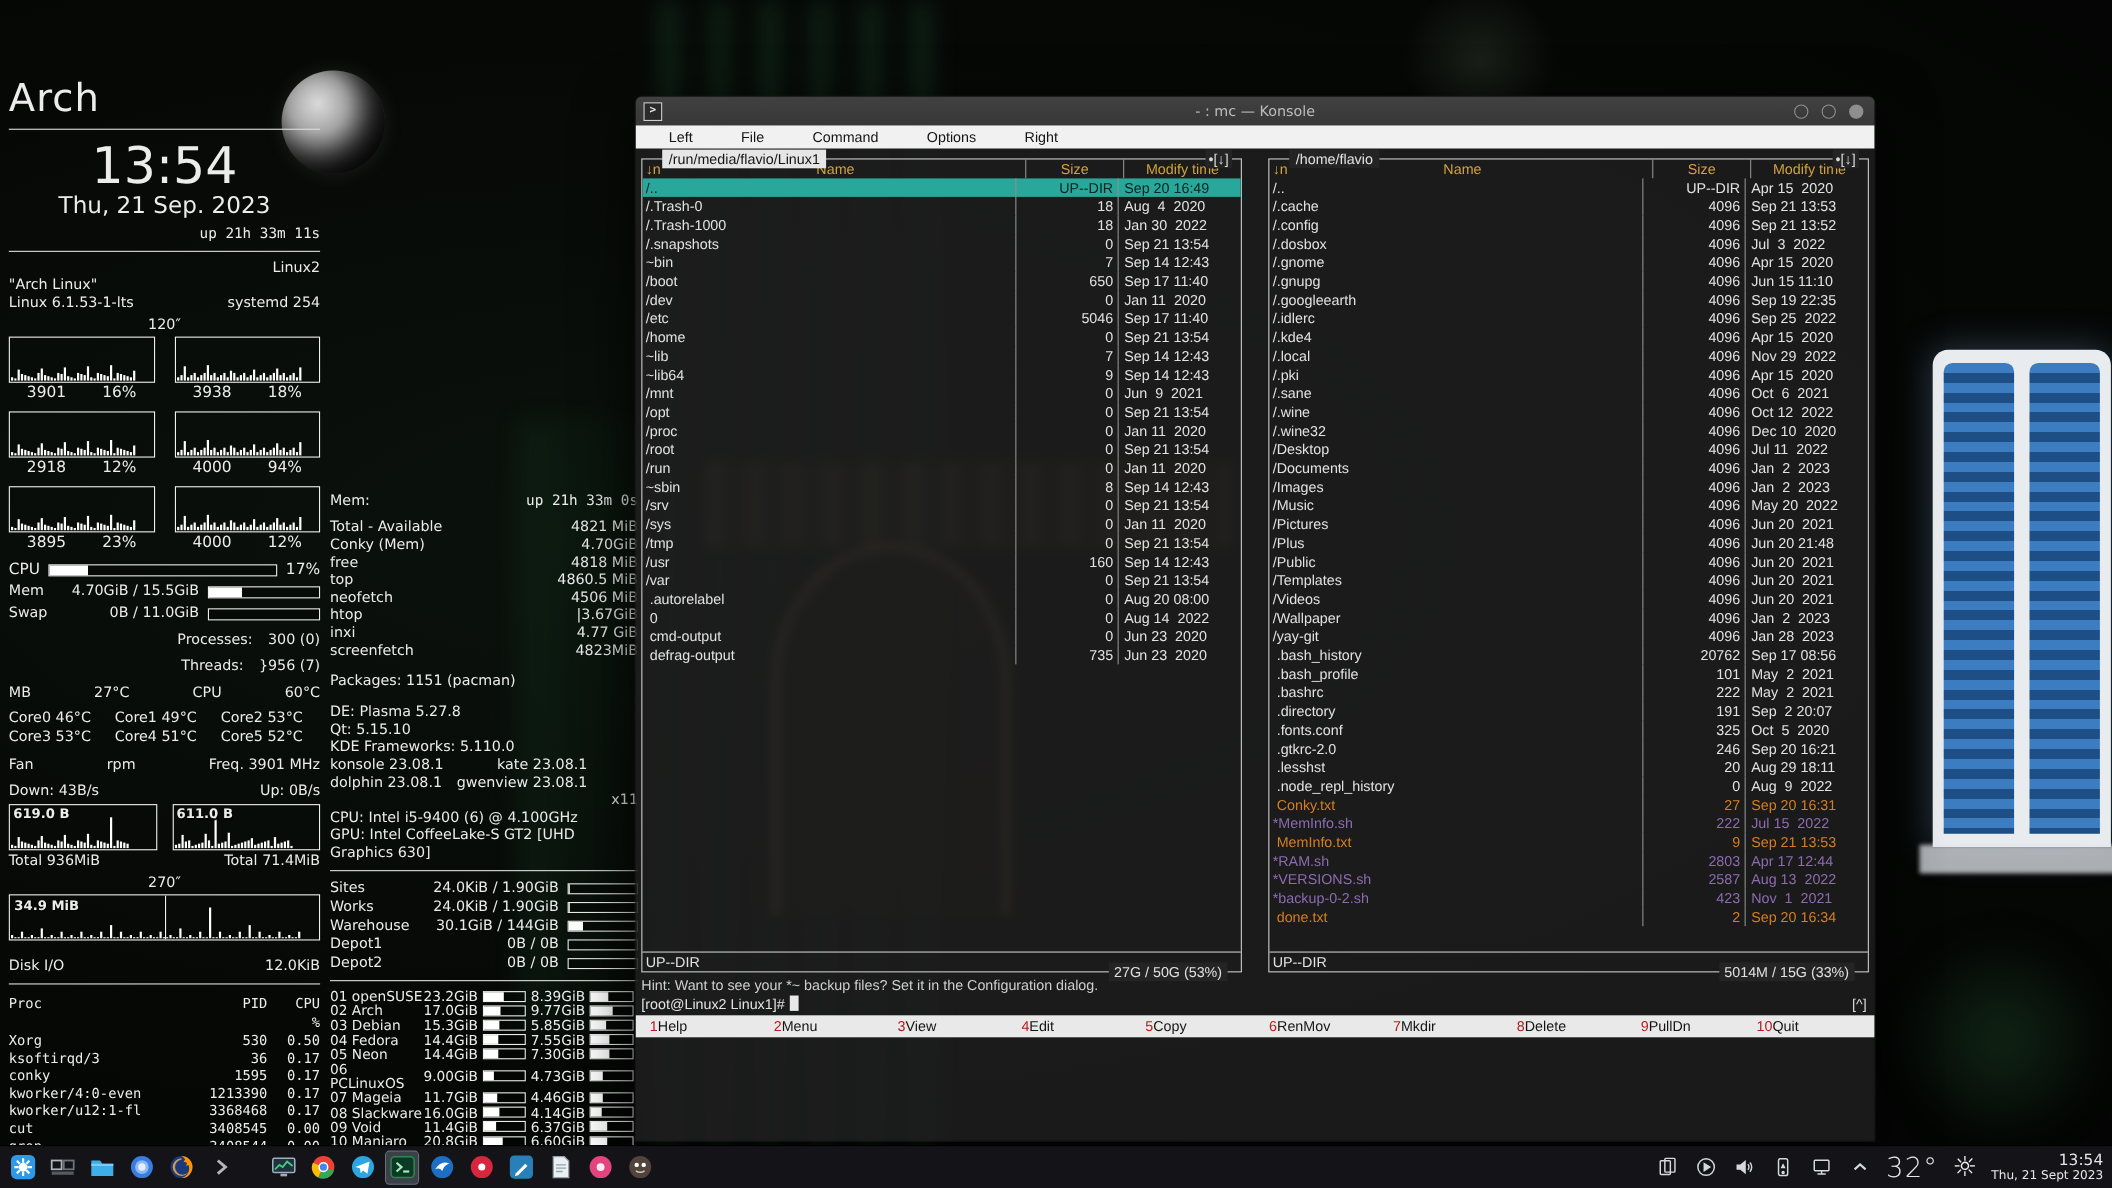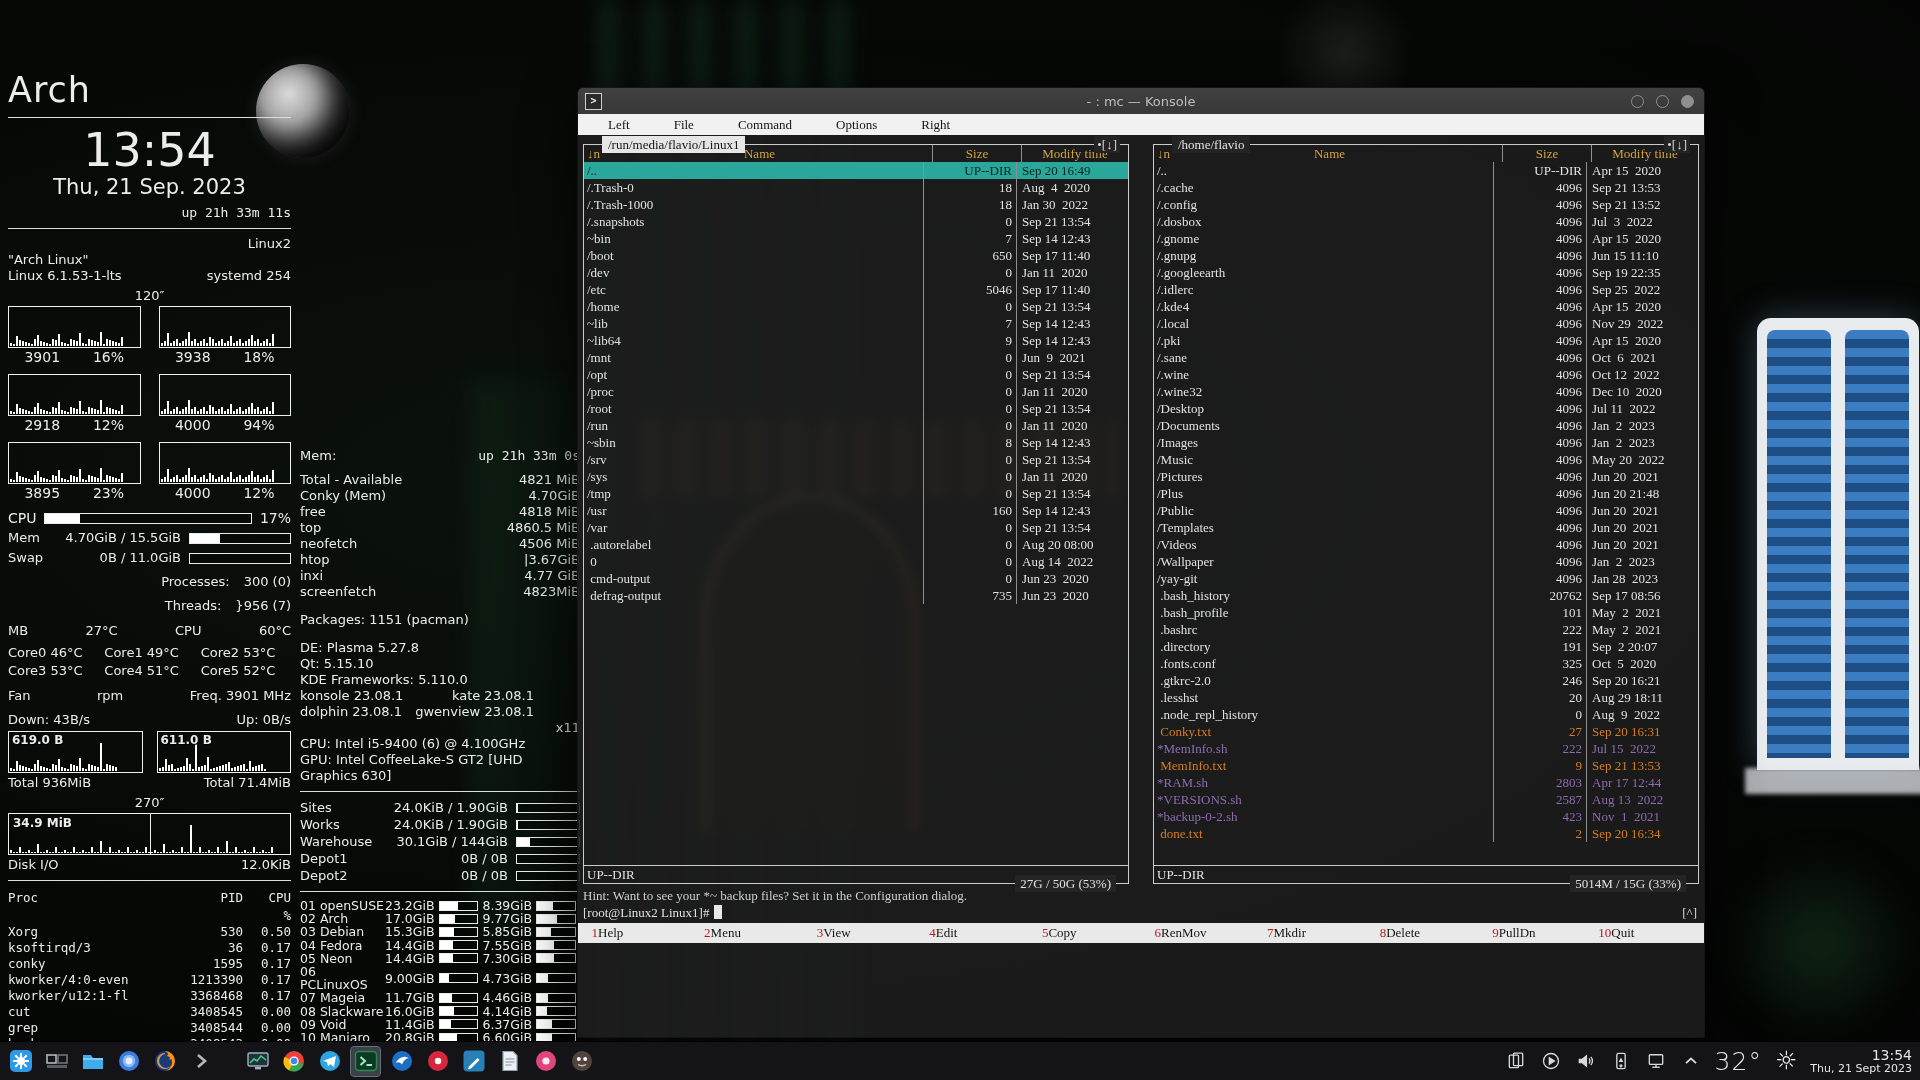--- a/index.html
+++ b/index.html
@@ -82,21 +82,21 @@
     border-radius:6px 6px 0 0;box-shadow:0 16px 52px rgba(0,0,0,.8);border:1px solid #141414}
   #titlebar{height:26px;background:linear-gradient(#414141,#373737);border-radius:5px 5px 0 0;
     display:flex;align-items:center;position:relative;color:#bdbdbd;font-size:13px;flex:0 0 auto}
   #title{position:absolute;left:0;right:0;text-align:center}
   #wicon{width:15px;height:15px;margin-left:7px;border:1px solid #cfcfcf;background:#2a2a2a;
     color:#e8e8e8;font:bold 10px/13px "DejaVu Sans Mono",monospace;text-align:center;z-index:1}
   #wbtns{margin-left:auto;display:flex;gap:12px;padding-right:10px;z-index:1}
   .wbtn{width:11px;height:11px;border-radius:50%;border:1.5px solid #8f8f8f;position:relative}
   .wbtn.cl{background:#8f8f8f}
   #term{flex:1;background:rgba(30,30,30,.88);color:#e2e2e2;
-    font-family:Liberation Serif, serif;font-size:13px;line-height:17px;
+    font-family:Liberation Sans, sans-serif;font-size:13px;line-height:17px;
     display:flex;flex-direction:column;position:relative}
   #mcmenu{height:21px;background:#f1f1f1;color:#141414;display:flex;gap:44px;
     padding-left:30px;align-items:center;flex:0 0 auto}
   .mitem{cursor:default}
   #panels{display:flex;gap:24px;height:740px;margin:9px 5px 0;flex:0 0 auto}
   .panel{flex:1;border:1px solid #cbcbcb;position:relative;display:flex;flex-direction:column;min-width:0}
   .ptitle{position:absolute;top:-9px;left:18px;padding:0 6px;background:#242424;color:#e2e2e2;z-index:2;white-space:pre}
   .panel.active .ptitle{background:#e6e6e6;color:#141414}
   .pcorner{position:absolute;top:-9px;right:8px;padding:0 3px;background:#242424;color:#d8d8d8;z-index:2}
   .frow{display:flex;height:17px;line-height:17px;white-space:pre;flex:0 0 auto}
@@ -682,21 +682,21 @@
       <b style="height: 1px;"></b>
       <b style="height: 1px;"></b>
       <b style="height: 6px;"></b>
       <b style="height: 1px;"></b>
       <b style="height: 1px;"></b>
       <b style="height: 3px;"></b>
       <b style="height: 1px;"></b>
       <b style="height: 1px;"></b>
       <b style="height: 6px;"></b>
     </div>
-  <div class="row2" style="margin-top:2px">
+  <div class="row2" style="margin-top:16px">
     <span>Disk I/O</span>
     <span>12.0KiB</span>
   </div>
   <div class="hr"></div>
   <div id="proct">
     <div class="prow" style="line-height:20px">
       <span class="pn">Proc</span>
       <span class="pp">PID</span>
       <span class="pc">CPU</span>
     </div>

